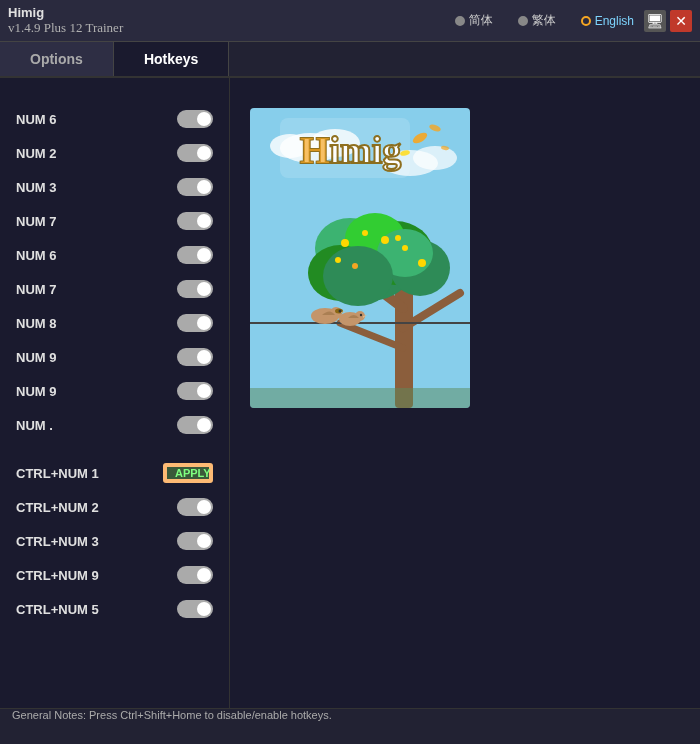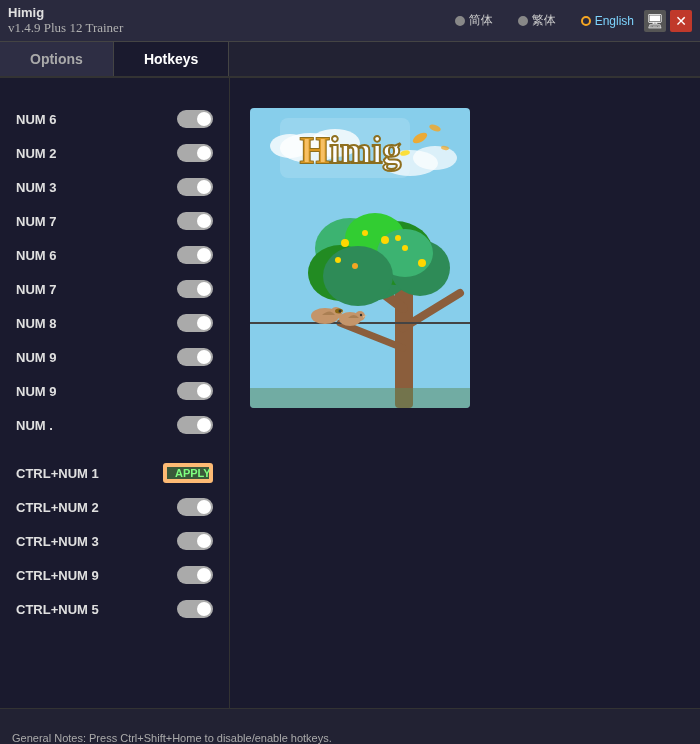--- a/index.html
+++ b/index.html
@@ -204,21 +204,21 @@
       height: 300px;
       border-radius: 4px;
       overflow: hidden;
     }
 
     
     .footer {
       background: #222233;
       height: 36px;
       display: flex;
-      align-items: flex-end;
+      align-items: flex-start;
       padding: 0 12px;
       border-top: 1px solid #333;
       font-size: 11px;
       color: #aaa;
       position: absolute;
       bottom: 0;
       width: 700px;
     }
   </style>
 </head>

